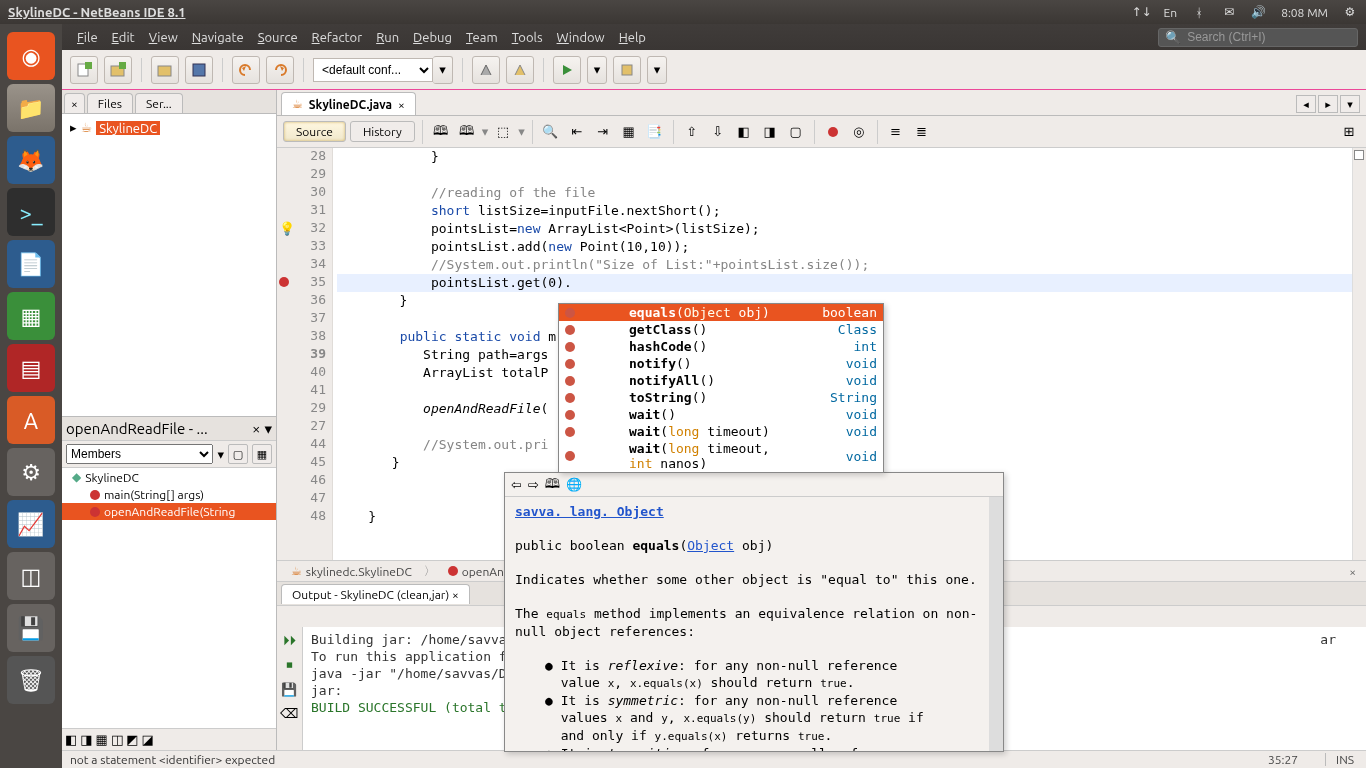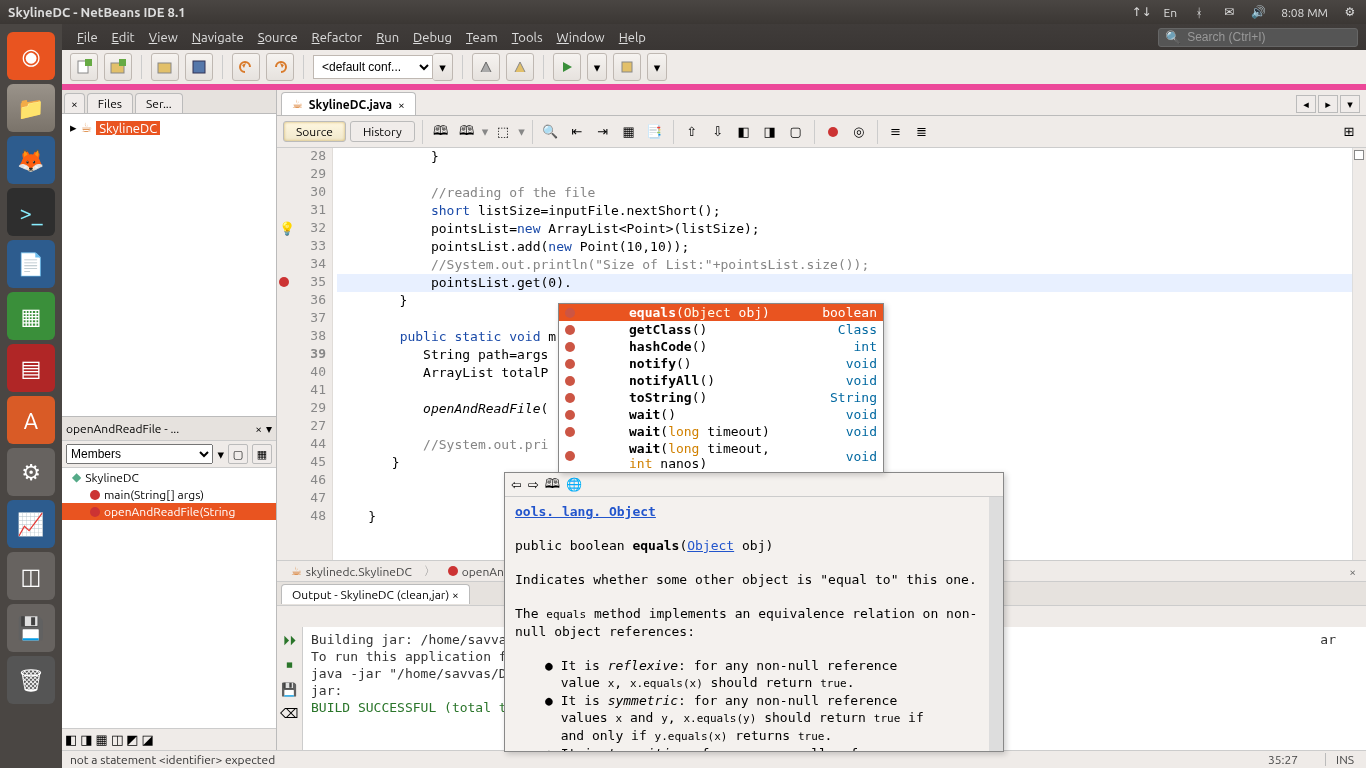--- a/index.html
+++ b/index.html
@@ -1,21 +1,21 @@
 <!DOCTYPE html>
 <html><head>
 <meta charset="utf-8">
 <style>
 * { margin: 0; padding: 0; box-sizing: border-box; }
 body { font-family: "Ubuntu", "DejaVu Sans", sans-serif; font-size: 13px; background: #f0ecea; overflow: hidden; width: 1366px; height: 768px; position: relative; }
 .mono { font-family: "DejaVu Sans Mono", monospace; font-size: 13px; }
 
 
 .titlebar { position: absolute; top: 0; left: 0; right: 0; height: 24px; background: linear-gradient(#4a4643, #3b3734); color: #ccc; display: flex; align-items: center; padding: 0 8px; }
-.titlebar .title { font-weight: bold; color: #ddd; }
+.titlebar .title { font-weight: bold; color: #ddd; text-decoration: underline; }
 .titlebar .tray { margin-left: auto; display: flex; align-items: center; gap: 14px; color: #ddd; font-size: 12px; }
 .tray-icon { width: 16px; height: 16px; display: inline-flex; align-items: center; justify-content: center; }
 
 
 .launcher { position: absolute; top: 24px; left: 0; width: 62px; bottom: 0; background: #4a4643; display: flex; flex-direction: column; align-items: center; padding-top: 8px; gap: 4px; }
 .l-icon { width: 48px; height: 48px; border-radius: 6px; background: #676360; display: flex; align-items: center; justify-content: center; color: #fff; font-size: 22px; }
 .l-icon.orange { background: #e95420; }
 .l-icon.folder { background: linear-gradient(#9a938a, #7a736a); }
 .l-icon.blue { background: #2d5c8e; }
 .l-icon.terminal { background: #2e2e2e; color: #8ef; }
@@ -25,36 +25,36 @@
 
 
 .menubar { position: absolute; top: 24px; left: 62px; right: 0; height: 26px; background: linear-gradient(#403c3a, #3a3634); display: flex; align-items: center; padding: 0 8px; color: #ddd; }
 .menubar .menu-item { padding: 0 7px; cursor: pointer; }
 .menubar .menu-item u { text-decoration: underline; }
 .menubar .search { margin-left: auto; display: flex; align-items: center; background: #555; border-radius: 3px; border: 1px solid #666; padding: 1px 6px; color: #aaa; gap: 6px; width: 200px; }
 .menubar .search input { background: transparent; border: none; color: #ddd; outline: none; width: 100%; font-size: 12px; }
 .menubar .search input::placeholder { color: #999; }
 
 
-.toolbar { position: absolute; top: 50px; left: 62px; right: 0; height: 40px; background: #efebe8; border-bottom: 6px solid #ec4899; display: flex; align-items: center; padding: 8px 8px; gap: 6px; }
+.toolbar { position: absolute; top: 50px; left: 62px; right: 0; height: 40px; background: #efebe8; border-bottom: 1px solid #ec4899; display: flex; align-items: center; padding: 8px 8px; gap: 6px; }
 .tb-btn { width: 28px; height: 28px; border: 1px solid #bfb8b2; border-radius: 3px; background: linear-gradient(#f6f3f0, #e6e2de); display: flex; align-items: center; justify-content: center; cursor: pointer; }
 .tb-sep { width: 1px; height: 24px; background: #ccc; margin: 0 3px; }
 .config { display: flex; align-items: center; }
 .config select { height: 24px; border: 1px solid #bfb8b2; background: #fff; font-size: 12px; padding: 0 4px; width: 120px; }
 
 
 .left-panel { position: absolute; top: 90px; left: 62px; width: 215px; height: 326px; background: #f0ecea; border-right: 1px solid #bbb; display: flex; flex-direction: column; }
 .tabs-row { display: flex; background: #e6e2de; border-bottom: 1px solid #bbb; height: 24px; align-items: flex-end; }
 .tab { padding: 3px 10px; border: 1px solid #bbb; border-bottom: none; background: #f0ecea; margin-left: 2px; border-radius: 4px 4px 0 0; font-size: 12px; cursor: pointer; position: relative; }
 .tab.small { padding: 3px 6px; }
 .tree { padding: 4px; background: #fff; flex: 1; overflow: hidden; }
 .tree-item { padding: 2px 4px; display: flex; align-items: center; gap: 4px; }
 
 .navigator { position: absolute; top: 416px; left: 62px; width: 215px; bottom: 18px; border-right: 1px solid #bbb; border-top: 1px solid #bbb; display: flex; flex-direction: column; background: #f0ecea; }
-.nav-head { display: flex; align-items: center; background: #e6e2de; padding: 2px 4px; font-size: 12px; border-bottom: 1px solid #ccc; height: 24px; }
+.nav-head { display: flex; align-items: center; background: #e6e2de; padding: 2px 4px; font-size: 15px; border-bottom: 1px solid #ccc; height: 24px; }
 .nav-tools { display: flex; align-items: center; background: #efebe8; padding: 3px 4px; gap: 4px; border-bottom: 1px solid #ccc; }
 .nav-tools select { flex: 1; height: 20px; font-size: 12px; }
 .nav-tools .mini { width: 20px; height: 20px; border: 1px solid #bbb; border-radius: 2px; background: #f0ecea; display: flex; align-items: center; justify-content: center; font-size: 11px; }
 .nav-tree { background: #fff; flex: 1; overflow: hidden; font-size: 12px; }
 .nav-row { padding: 2px 6px; display: flex; align-items: center; gap: 4px; white-space: nowrap; }
 .nav-row.sel { background: #e95420; color: #fff; }
 
 
 .editor-area { position: absolute; top: 90px; left: 277px; right: 0; height: 470px; background: #efebe8; display: flex; flex-direction: column; }
 .ed-tabs { display: flex; align-items: flex-end; height: 26px; padding-left: 4px; border-bottom: 1px solid #bbb; }
@@ -412,21 +412,21 @@
 
 <div class="jdoc">
   <div class="jdoc-tools">
     <span>⇦</span>
     <span>⇨</span>
     <span>🕮</span>
     <span>🌐</span>
   </div>
   <div style="display:flex;flex:1;overflow:hidden">
     <div class="jdoc-body">
-      <a><b>ools. lang. Object</b></a><br><br>
+      <a><b>savva. lang. Object</b></a><br><br>
       <span>public boolean </span><b>equals</b><span>(</span><a>Object</a><span> obj)</span><br><br>
       <span>Indicates whether some other object is "equal to" this one.</span><br><br>
       <span>The <span class="small">equals</span> method implements an equivalence relation on non-null object references:</span><br><br>
       <div style="padding-left:30px">
         <div>● It is <i>reflexive</i>: for any non-null reference<br>&nbsp;&nbsp;value <span class="small">x</span>, <span class="small">x.equals(x)</span> should return <span class="small">true</span>.</div>
         <div>● It is <i>symmetric</i>: for any non-null reference<br>&nbsp;&nbsp;values <span class="small">x</span> and <span class="small">y</span>, <span class="small">x.equals(y)</span> should return <span class="small">true</span> if<br>&nbsp;&nbsp;and only if <span class="small">y.equals(x)</span> returns <span class="small">true</span>.</div>
         <div>● It is <i>transitive</i>: for any non-null reference</div>
       </div>
     </div>
     <div class="jdoc-scroll"></div>

